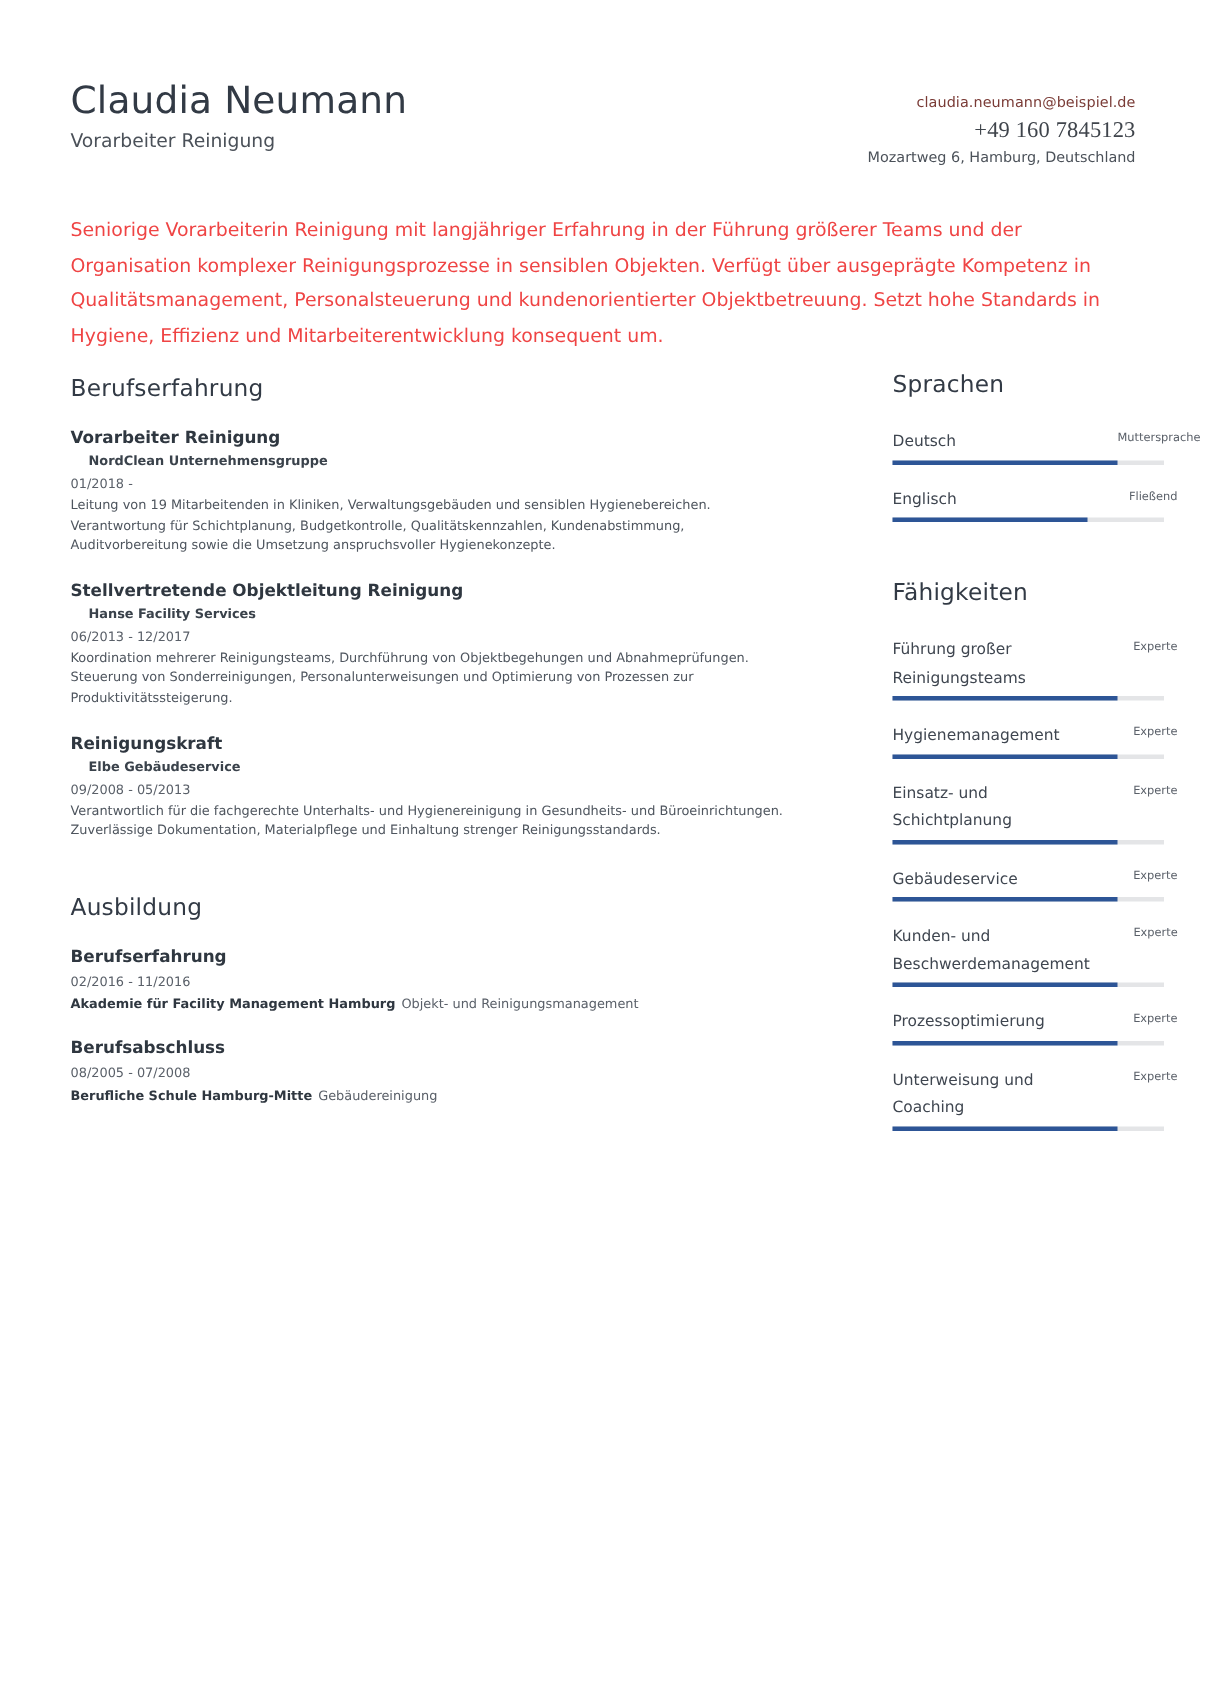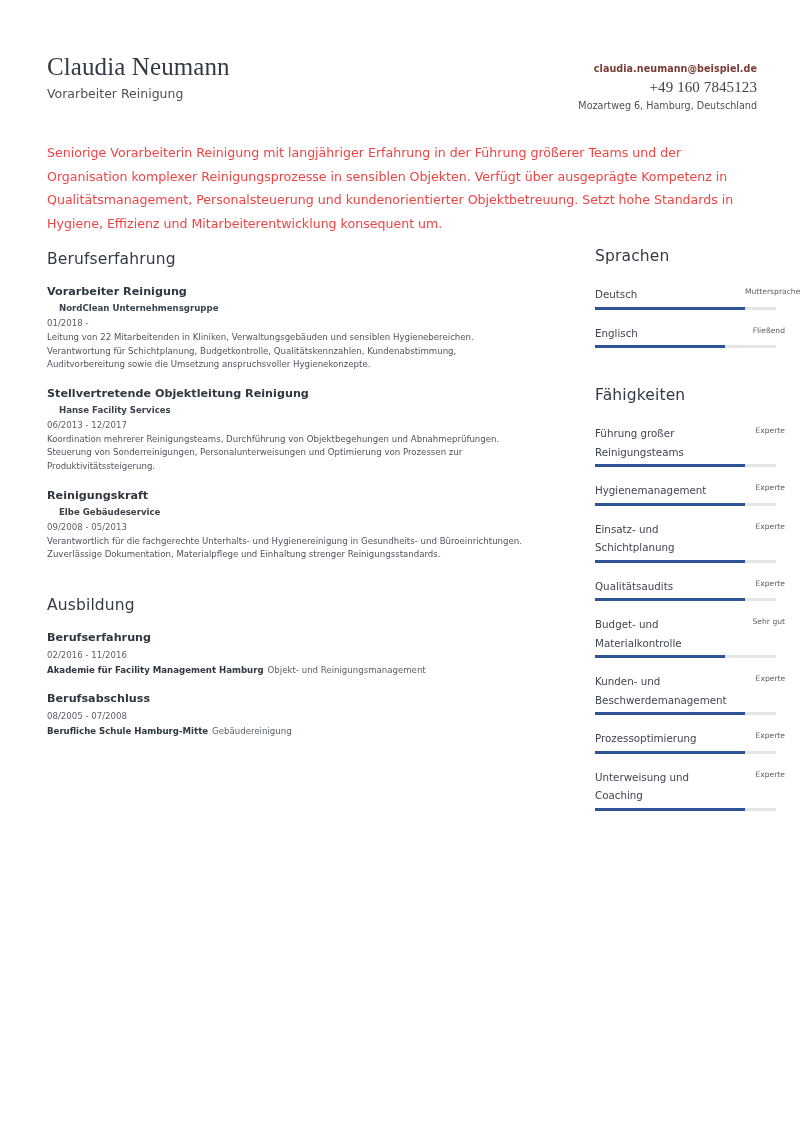--- a/index.html
+++ b/index.html
@@ -33,21 +33,20 @@
     right: 47px;
     height: 66px;
   }
   .name {
     font-size: 25px;
     font-weight: 400;
     color: #323a45;
     letter-spacing: 0.1px;
     line-height: 30px;
     margin: 0;
-    font-family: Liberation Serif, serif;
   }
   .job-title {
     font-size: 12.5px;
     font-weight: 400;
     color: #4b5159;
     line-height: 16px;
     margin-top: 4px;
   }
   .contact {
     position: absolute;
@@ -55,21 +54,20 @@
     top: 10px;
     text-align: right;
   }
   .contact-email {
     font-size: 9.6px;
     color: #7a3b36;
     line-height: 14px;
     text-decoration: none;
     display: block;
     letter-spacing: 0.05px;
-    font-weight: bold;
   }
   .contact-phone {
     font-size: 15px;
     color: #3f444b;
     line-height: 20px;
     display: block;
     margin-top: 1px;
     letter-spacing: 0.1px;
     font-family: Liberation Serif, serif;
   }
@@ -220,21 +218,21 @@
   <div class="summary">Seniorige Vorarbeiterin Reinigung mit langjähriger Erfahrung in der Führung größerer Teams und der Organisation komplexer Reinigungsprozesse in sensiblen Objekten. Verfügt über ausgeprägte Kompetenz in Qualitätsmanagement, Personalsteuerung und kundenorientierter Objektbetreuung. Setzt hohe Standards in Hygiene, Effizienz und Mitarbeiterentwicklung konsequent um.</div>
 
   <div class="col-left">
 
     <h2 class="section-title">Berufserfahrung</h2>
 
     <div class="entry">
       <div class="entry-title">Vorarbeiter Reinigung</div>
       <div class="entry-org">NordClean Unternehmensgruppe</div>
       <div class="entry-dates">01/2018 -</div>
-      <div class="entry-desc">Leitung von 22 Mitarbeitenden in Kliniken, Verwaltungsgebäuden und sensiblen Hygienebereichen. Verantwortung für Schichtplanung, Budgetkontrolle, Qualitätskennzahlen, Kundenabstimmung, Auditvorbereitung sowie die Umsetzung anspruchsvoller Hygienekonzepte.</div>
+      <div class="entry-desc">Leitung von 19 Mitarbeitenden in Kliniken, Verwaltungsgebäuden und sensiblen Hygienebereichen. Verantwortung für Schichtplanung, Budgetkontrolle, Qualitätskennzahlen, Kundenabstimmung, Auditvorbereitung sowie die Umsetzung anspruchsvoller Hygienekonzepte.</div>
     </div>
 
     <div class="entry">
       <div class="entry-title">Stellvertretende Objektleitung Reinigung</div>
       <div class="entry-org">Hanse Facility Services</div>
       <div class="entry-dates">06/2013 - 12/2017</div>
       <div class="entry-desc">Koordination mehrerer Reinigungsteams, Durchführung von Objektbegehungen und Abnahmeprüfungen. Steuerung von Sonderreinigungen, Personalunterweisungen und Optimierung von Prozessen zur Produktivitätssteigerung.</div>
     </div>
 
     <div class="entry">
@@ -319,37 +317,28 @@
         <span class="bar-label">Einsatz- und Schichtplanung</span>
         <span class="bar-level">Experte</span>
       </div>
       <div class="bar-track" style="background: rgb(228, 229, 231);">
         <div class="bar-fill" style="width: 83%; background: rgb(45, 85, 150);"></div>
       </div>
     </div>
 
     <div class="bar-item">
       <div class="bar-head">
-        <span class="bar-label">Qualitätsaudits</span>
-        <span class="bar-level">Experte</span>
-      </div>
-      <div class="bar-track" style="background: rgb(228, 229, 231);">
-        <div class="bar-fill" style="width: 83%; background: rgb(45, 85, 150);"></div>
-      </div>
-    </div>
-
-    <div class="bar-item">
-      <div class="bar-head">
-        <span class="bar-label">Budget- und Materialkontrolle</span>
-        <span class="bar-level">Sehr gut</span>
-      </div>
-      <div class="bar-track" style="background: rgb(228, 229, 231);">
-        <div class="bar-fill" style="width: 72%; background: rgb(45, 85, 150);"></div>
-      </div>
-    </div>
+        <span class="bar-label">Gebäudeservice</span>
+        <span class="bar-level">Experte</span>
+      </div>
+      <div class="bar-track" style="background: rgb(228, 229, 231);">
+        <div class="bar-fill" style="width: 83%; background: rgb(45, 85, 150);"></div>
+      </div>
+    </div>
+
 
     <div class="bar-item">
       <div class="bar-head">
         <span class="bar-label">Kunden- und Beschwerdemanagement</span>
         <span class="bar-level">Experte</span>
       </div>
       <div class="bar-track" style="background: rgb(228, 229, 231);">
         <div class="bar-fill" style="width: 83%; background: rgb(45, 85, 150);"></div>
       </div>
     </div>

